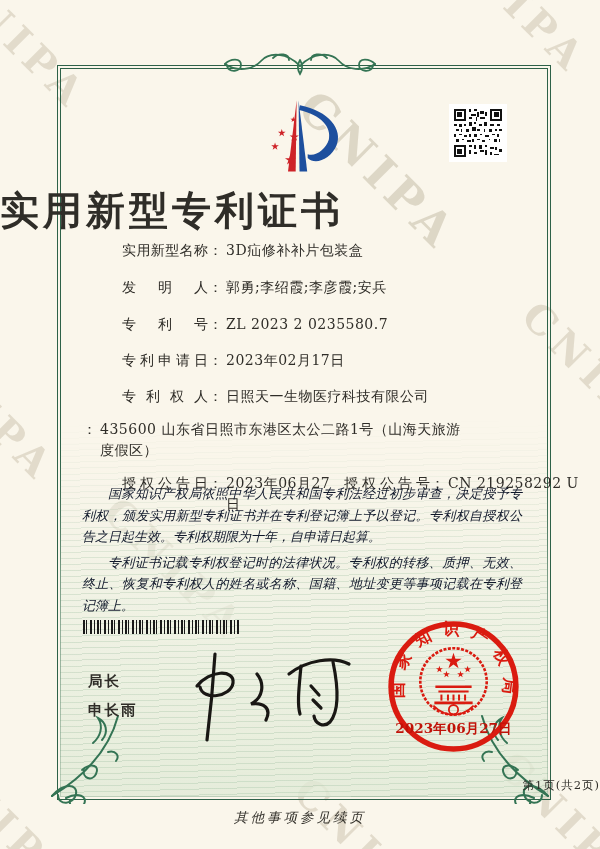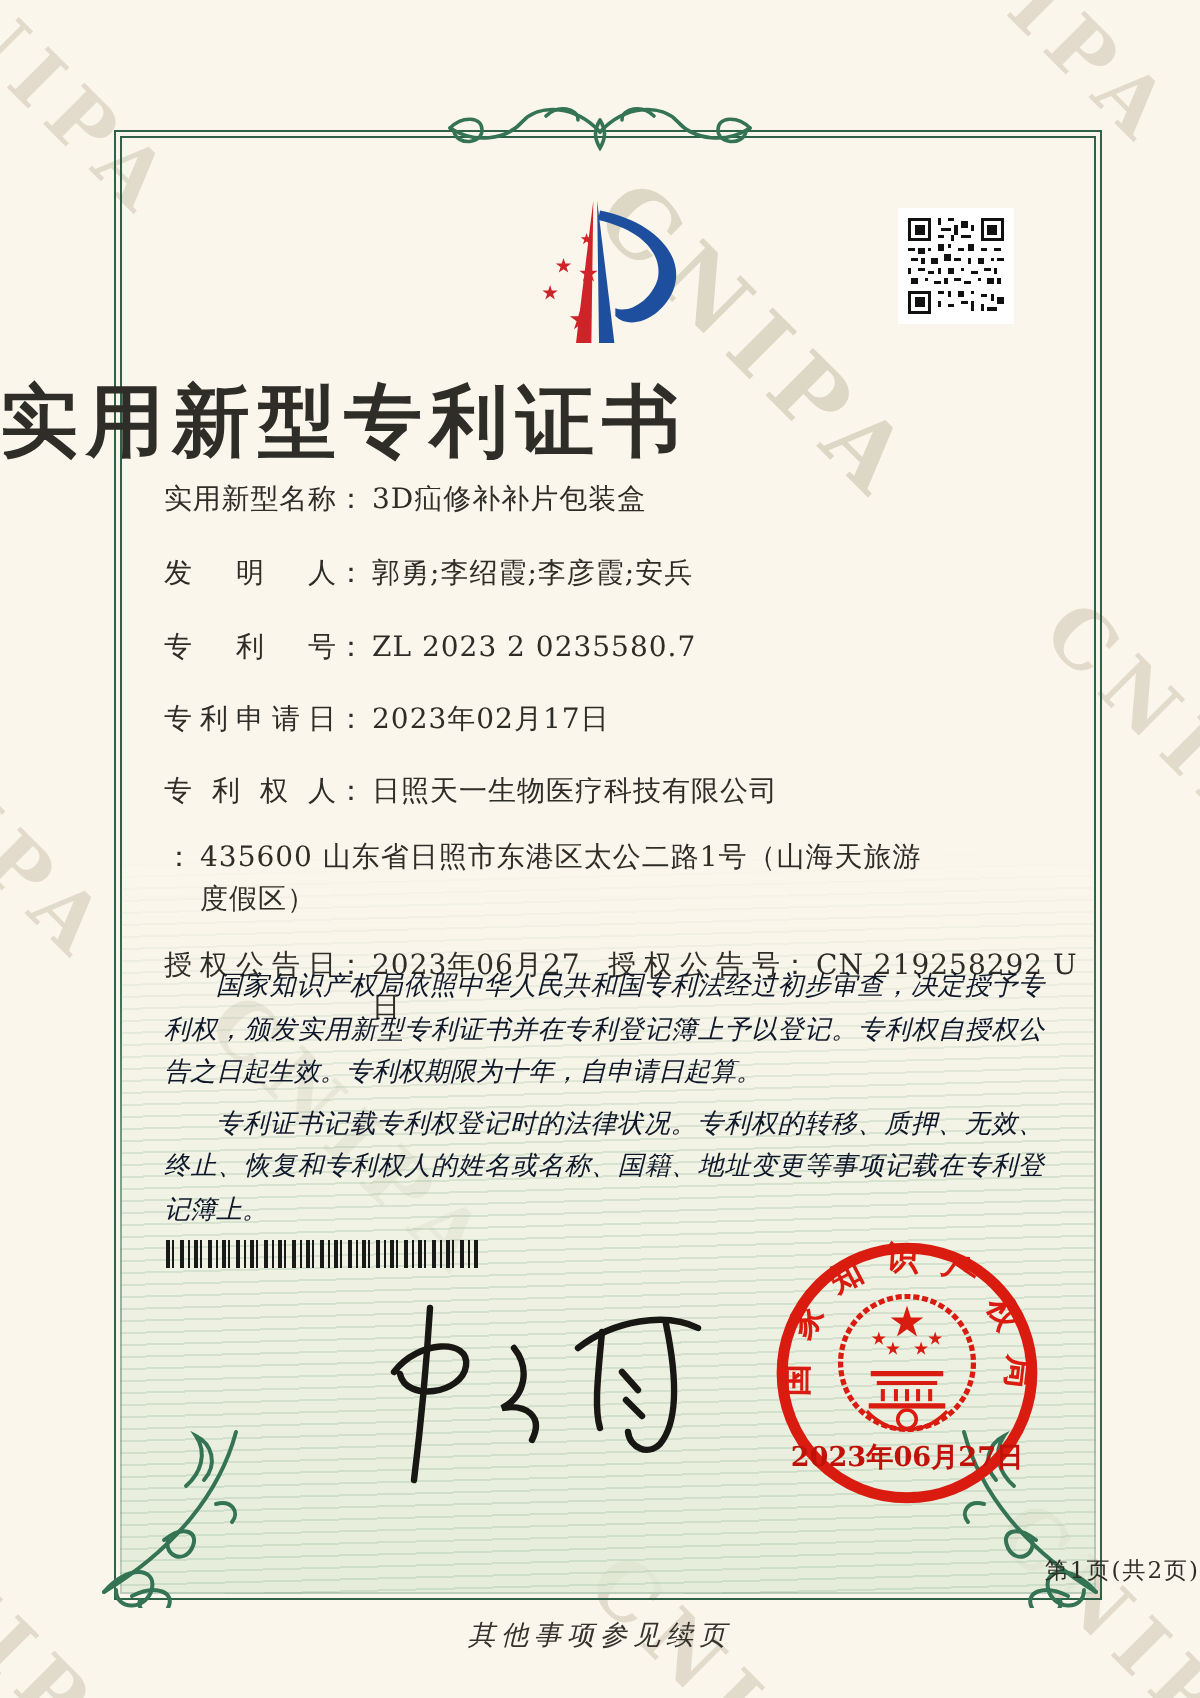--- a/index.html
+++ b/index.html
@@ -25,21 +25,21 @@
   .ornament{position:absolute;pointer-events:none;}
 
   
   .cert-no{position:absolute;left:82px;top:103px;font-size:13.5px;letter-spacing:2px;}
   .qr{position:absolute;left:449px;top:104px;width:58px;height:58px;background:#fff;padding:5px;box-sizing:border-box;}
   .logo{position:absolute;left:250px;top:86px;width:100px;height:96px;}
   .title{position:absolute;left:0;top:184px;width:100%;font-size:39px;font-weight:700;letter-spacing:4px;}
 
   
   .row{position:absolute;left:82px;display:flex;font-size:14px;line-height:21px;}
-  .lbl{display:inline-block;width:86px;text-align:justify;text-align-last:justify;flex:none;}
+  .lbl{display:inline-block;width:86px;text-align:justify;text-align-last:justify;flex:none;margin-left:40px;}
   .colon{flex:none;width:15px;text-align:center;}
   .val{margin-left:3px;letter-spacing:0.5px;}
   .val.wrap{width:370px;}
 
   
   .legal{position:absolute;left:82px;top:483px;width:440px;font-size:13px;line-height:21.5px;
          font-style:italic;text-align:justify;color:#0f172a;}
   .legal p{margin:0 0 4px 0;text-indent:2em;}
 
   .barcode{position:absolute;left:83px;top:620px;width:156px;height:14px;
@@ -173,20 +173,24 @@
     <span class="val">CN 219258292 U</span>
   </div>
 
   <div class="legal">
     <p>国家知识产权局依照中华人民共和国专利法经过初步审查，决定授予专利权，颁发实用新型专利证书并在专利登记簿上予以登记。专利权自授权公告之日起生效。专利权期限为十年，自申请日起算。</p>
     <p>专利证书记载专利权登记时的法律状况。专利权的转移、质押、无效、终止、恢复和专利权人的姓名或名称、国籍、地址变更等事项记载在专利登记簿上。</p>
   </div>
 
   <div class="barcode"></div>
 
+  <div class="signer">
+    <div>局长</div>
+    <div>申长雨</div>
+  </div>
 
   <svg class="signature" viewBox="0 0 195 105">
     <g fill="none" stroke="#191714" stroke-width="3.2" stroke-linecap="round">
       <path d="M24,44 C36,28 62,27 60,41 C58,55 30,59 27,45"></path>
       <path d="M42,12 C40,44 37,74 34,98"></path>
       <path d="M84,32 C92,42 90,56 78,62 C90,60 99,66 93,78"></path>
       <path d="M116,32 C134,18 160,14 176,22"></path>
       <path d="M128,24 C126,46 124,62 127,72"></path>
       <path d="M160,20 C165,44 167,68 157,80 C151,86 142,82 141,74"></path>
       <path d="M138,44 l8,9 M140,58 l8,8"></path>

